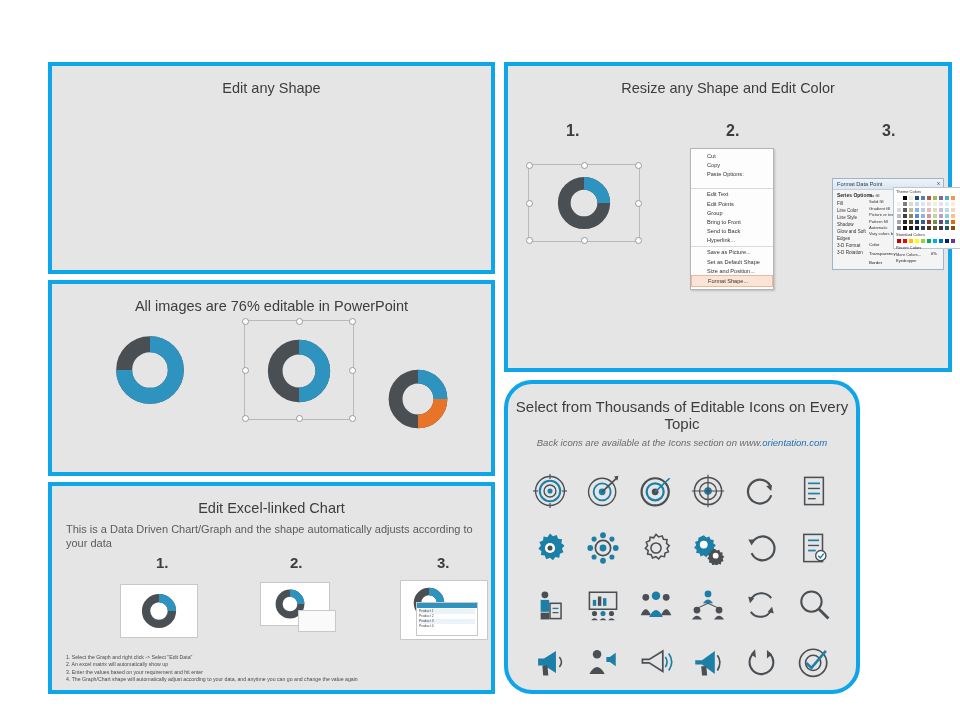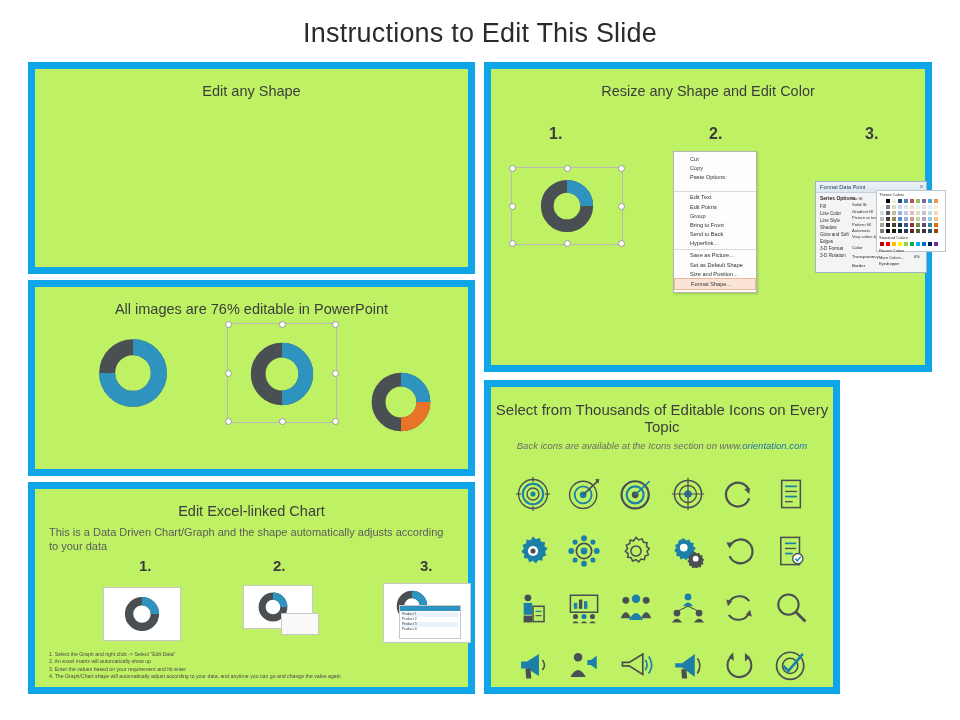--- a/index.html
+++ b/index.html
@@ -26,23 +26,24 @@
     left: 0;
     width: 960px;
     text-align: center;
     font-size: 27px;
     font-weight: normal;
     color: #2b2b2b;
     letter-spacing: 0.2px;
   }
   .panel {
     position: absolute;
-    border: 7px solid #0ea5e9;
+    border: 4px solid #0ea5e9;
     box-sizing: border-box;
-    background: #bef264;
+    background: #e5e5e5;
+    margin-left: 20px;
   }
   .panel-title {
     text-align: center;
     font-size: 14.5px;
     color: #3d3d3d;
     margin-top: 14px;
   }
   .panel-subtitle {
     text-align: center;
     font-size: 9.5px;
@@ -174,41 +175,40 @@
   .dlg-panel {
     position: absolute;
     background: #ffffff;
     border: 1px solid #b9c6d3;
     box-sizing: border-box;
   }
   .swatch-grid { display: flex; flex-wrap: wrap; width: 60px; }
   .swatch { width: 6px; height: 6px; box-sizing: border-box; border: 1px solid #ffffff; }
 
   
-  #panel-icons { left: 484px; top: 380px; width: 356px; height: 314px; }
+  #panel-icons { left: 484px; top: 380px; width: 356px; height: 314px; border-radius: 28px; }
   #panel-icons .icon-grid {
     display: grid;
     grid-template-columns: repeat(6, 1fr);
     grid-template-rows: repeat(4, 1fr);
     margin: 14px 16px 8px 16px;
     height: 228px;
   }
   .icon-cell {
     display: flex;
     align-items: center;
     justify-content: center;
   }
   .link-blue { color: #1f6fb2; }
 </style>
 </head>
 <body>
 
 <div class="slide">
 
-  <div class="slide-title">Instructions to Edit This Slide</div>
 
   <div class="panel" id="panel-edit-shape">
     <div class="panel-title">Edit any Shape</div>
   </div>
 
   <div class="panel" id="panel-images">
     <div class="panel-title">All images are 76% editable in PowerPoint</div>
     <div class="donuts">
 
       <svg width="76" height="76" viewBox="0 0 100 100" style="position:absolute;left:60px;top:18px;">

